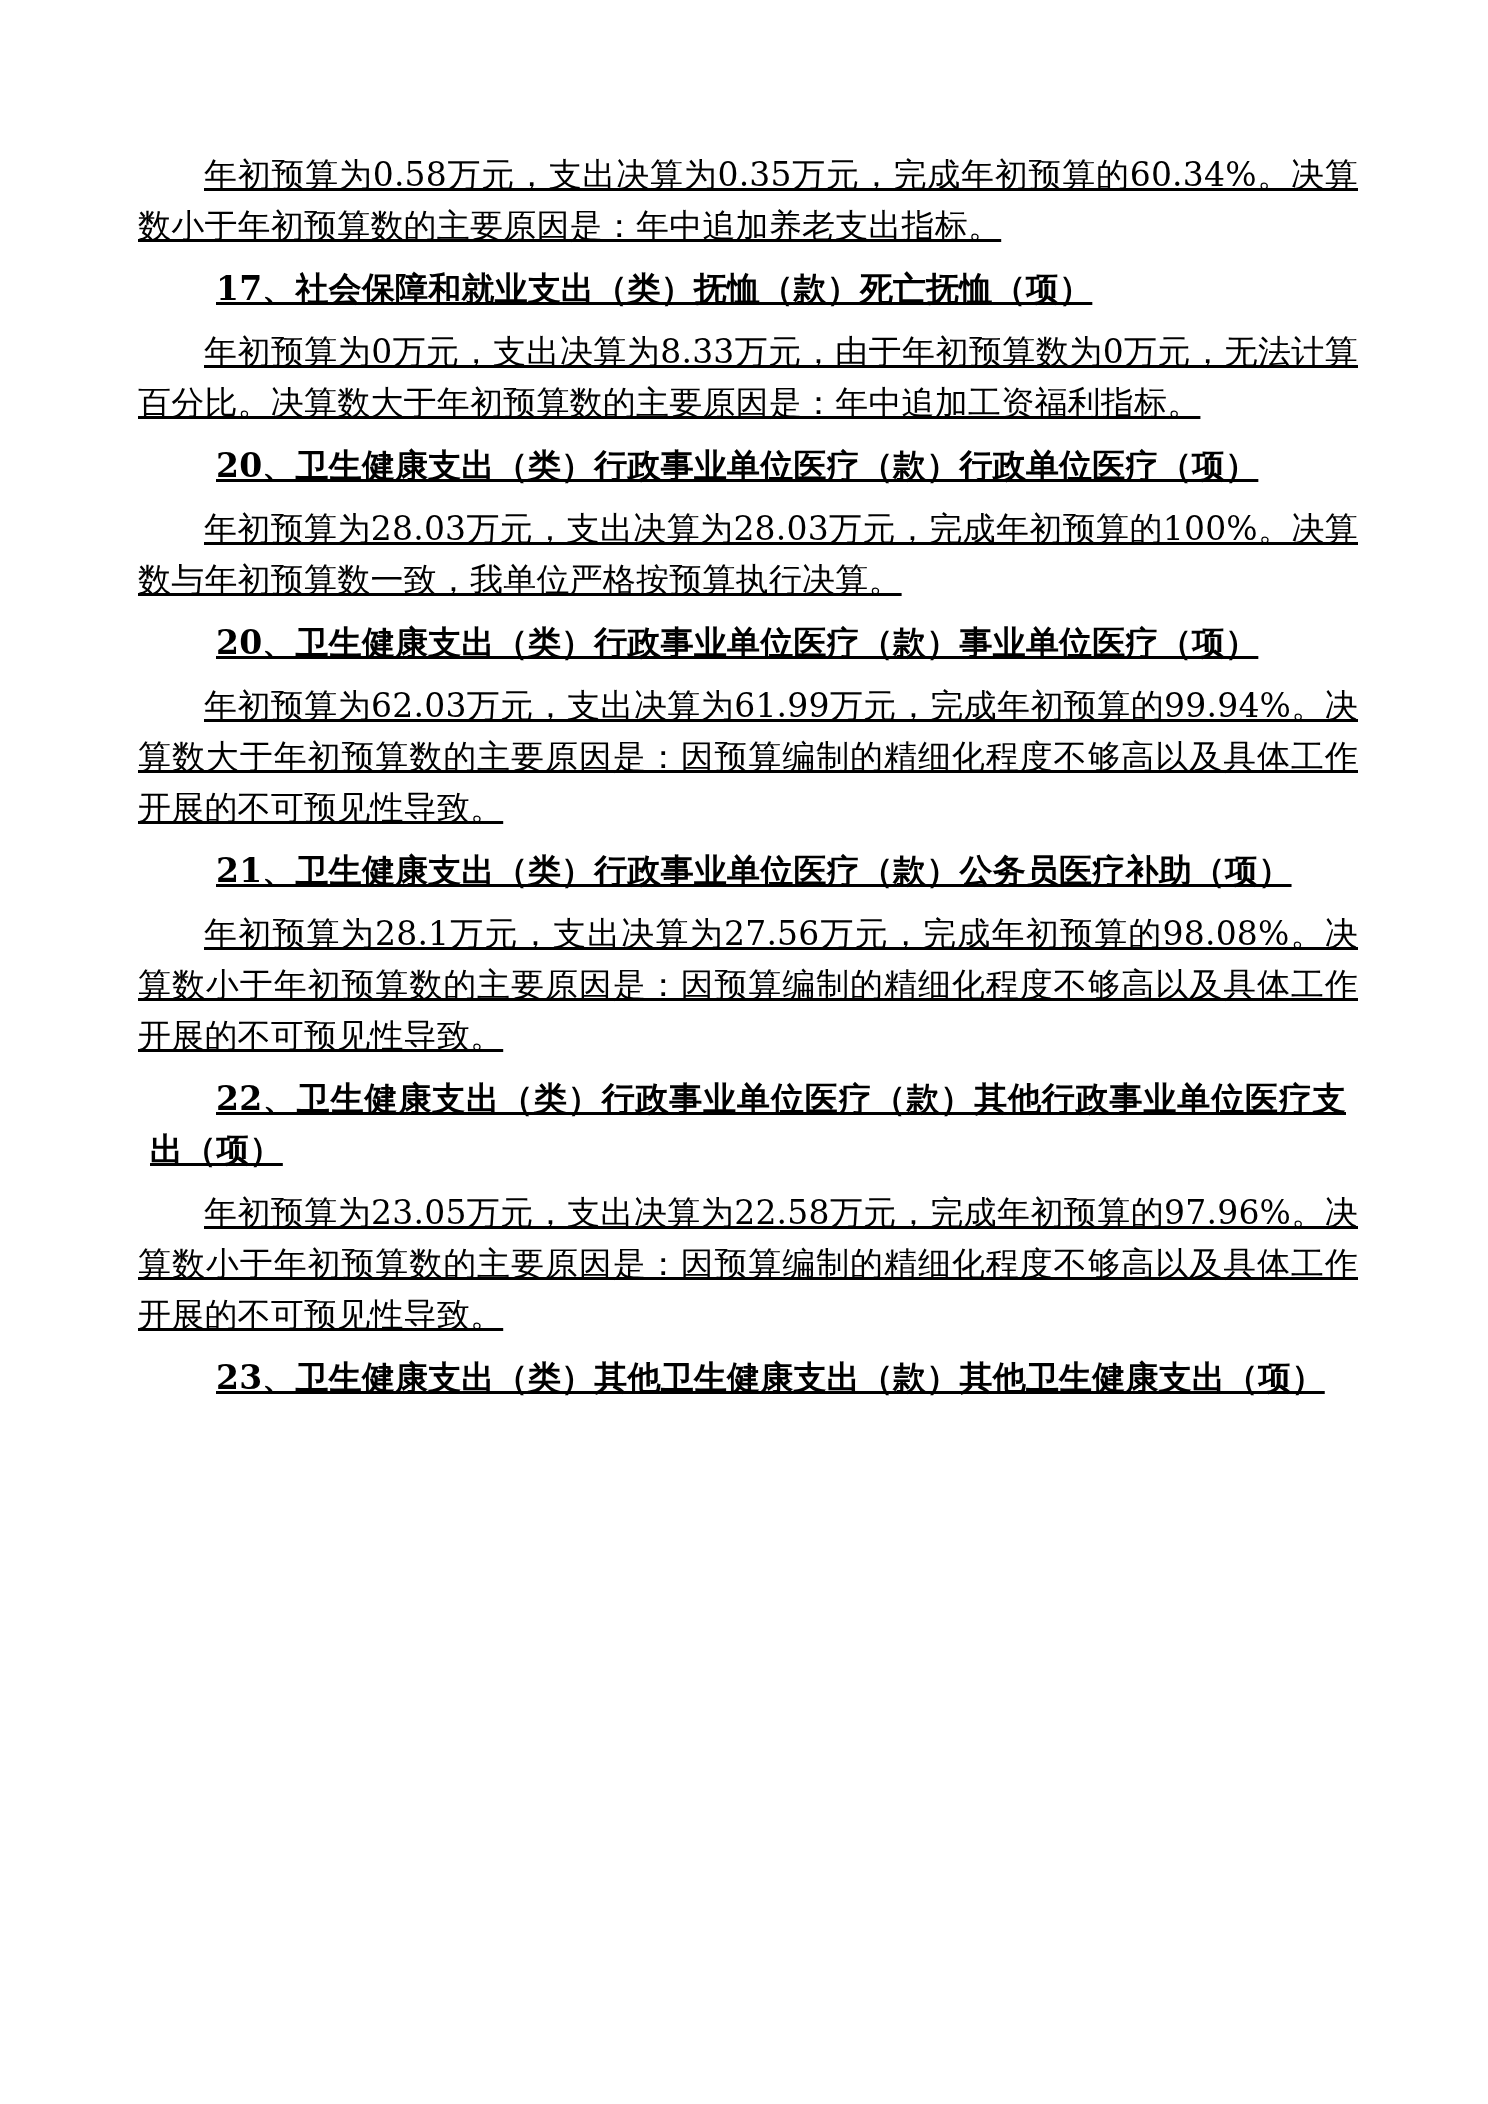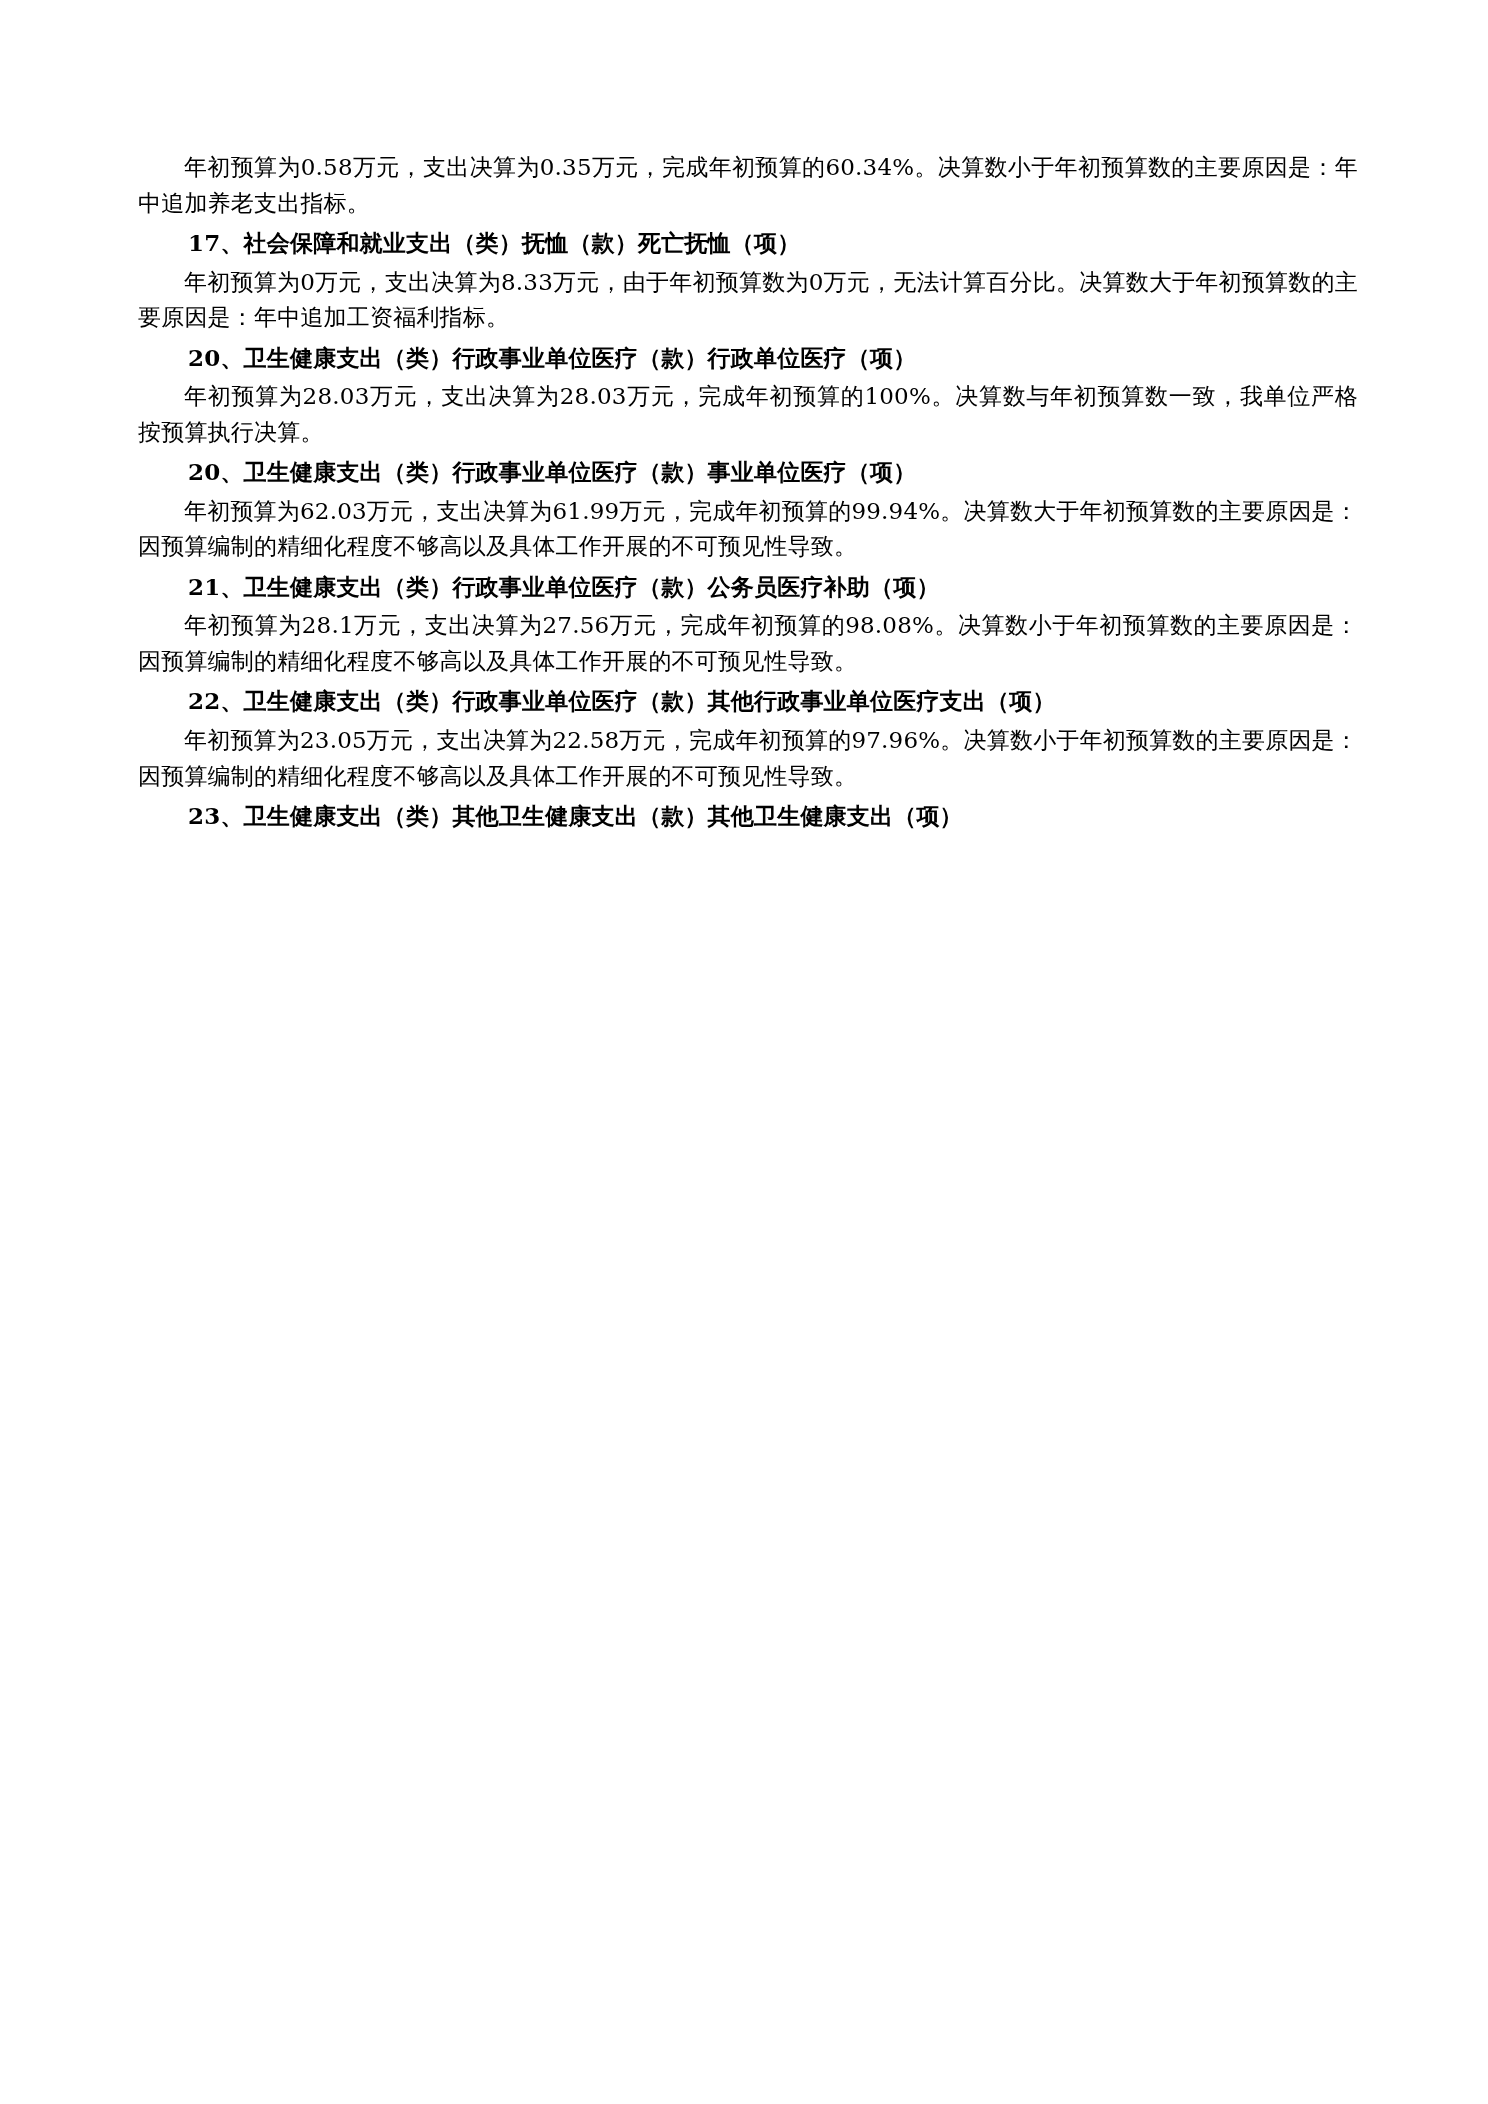--- a/index.html
+++ b/index.html
@@ -15,33 +15,34 @@
   }
   .page {
     position: relative;
     width: 1488px;
     height: 2104px;
     box-sizing: border-box;
     padding: 150px 130px 120px 138px;
     background: #ffffff;
   }
   .doc-body {
-    font-size: 23px;
+    font-size: 33px;
     line-height: 1.545;
     text-align: justify;
     text-justify: inter-ideograph;
+    text-decoration: underline;
   }
   .para {
     margin: 0;
     text-indent: 2em;
     font-weight: normal;
     letter-spacing: 0.2px;
   }
   .heading {
-    margin: 4px;
+    margin: 12px;
     text-indent: 2em;
     font-weight: bold;
     letter-spacing: 0.2px;
   }
 </style>
 </head>
 <body>
 
 <div class="page">
   <div class="doc-body">

